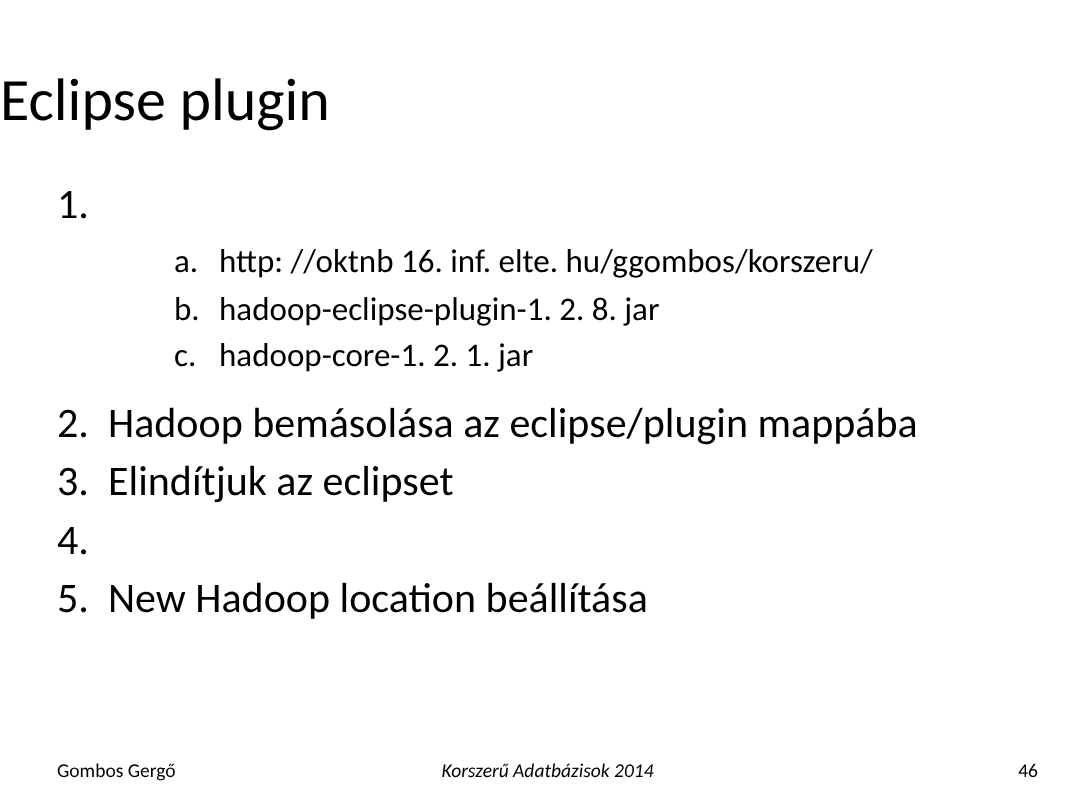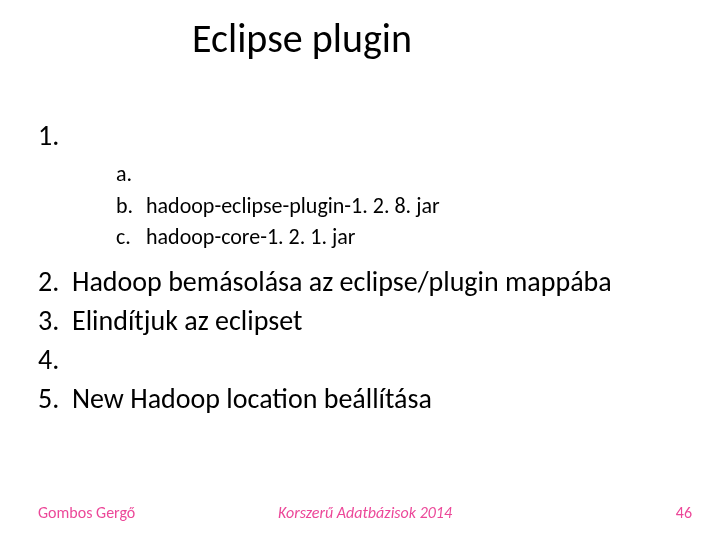--- a/index.html
+++ b/index.html
@@ -13,24 +13,24 @@
     overflow: hidden;
   }
   .slide {
     position: relative;
     width: 720px;
     height: 540px;
     box-sizing: border-box;
   }
   .title {
     position: absolute;
-    top: 14px;
+    top: 42px;
     left: 0;
     width: 604px;
-    text-align: center;
+    text-align: left;
     font-size: 40px;
     font-weight: 400;
   }
   .body {
     position: absolute;
     top: 118px;
     left: 38px;
     right: 28px;
   }
   .num-row {
@@ -60,22 +60,22 @@
     flex: none;
   }
   .footer {
     position: absolute;
     bottom: 18px;
     left: 38px;
     right: 28px;
     display: flex;
     justify-content: space-between;
     align-items: baseline;
-    font-size: 16px;
-    color: #ec4899;
+    font-size: 13px;
+    color: #000000;
     margin-top: 20px;
   }
   .footer .center {
     position: absolute;
     left: 0; right: 0;
     text-align: center;
     font-style: italic;
   }
   .footer .right {
     margin-left: auto;
@@ -90,20 +90,21 @@
 
   <div class="body">
 
     <div class="num-row">
       <span class="num">1.</span>
     </div>
 
     <div class="sub-list">
       <div class="sub-row">
         <span class="alpha">a.</span>
+        <span>http: //oktnb 16. inf. elte. hu/ggombos/korszeru/</span>
       </div>
       <div class="sub-row">
         <span class="alpha">b.</span>
         <span>hadoop-eclipse-plugin-1. 2. 8. jar</span>
       </div>
       <div class="sub-row">
         <span class="alpha">c.</span>
         <span>hadoop-core-1. 2. 1. jar</span>
       </div>
     </div>

